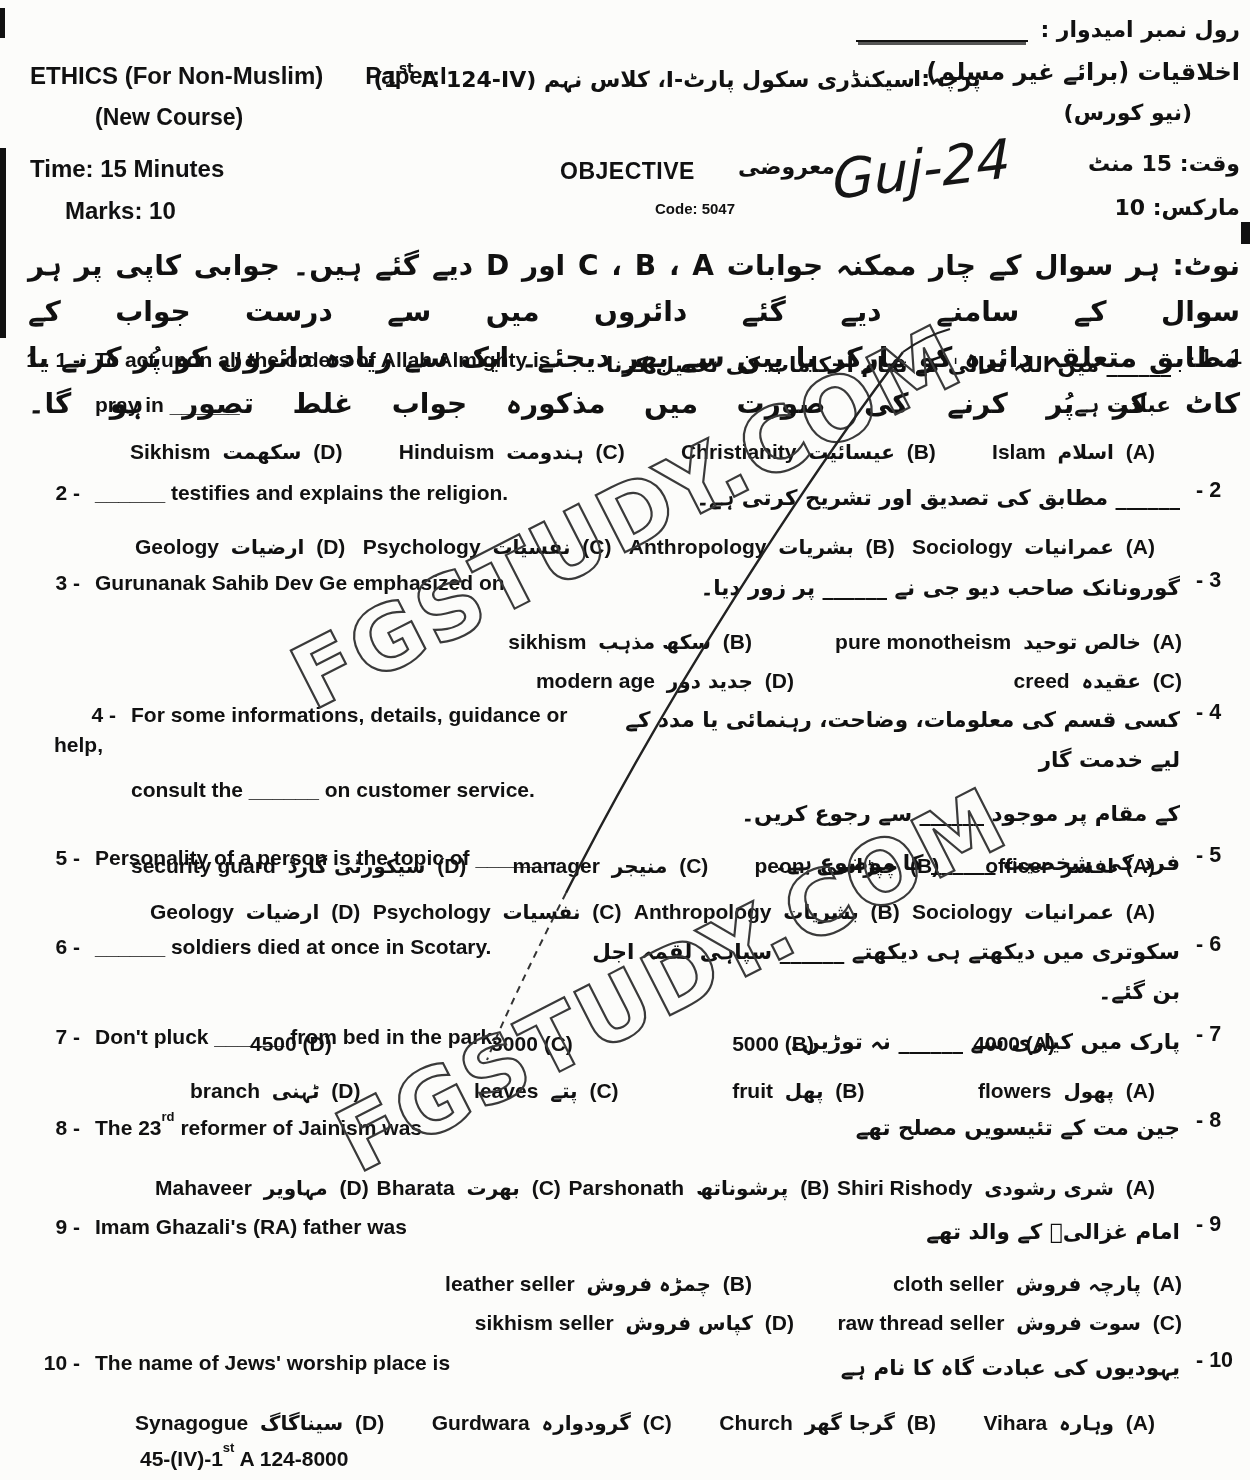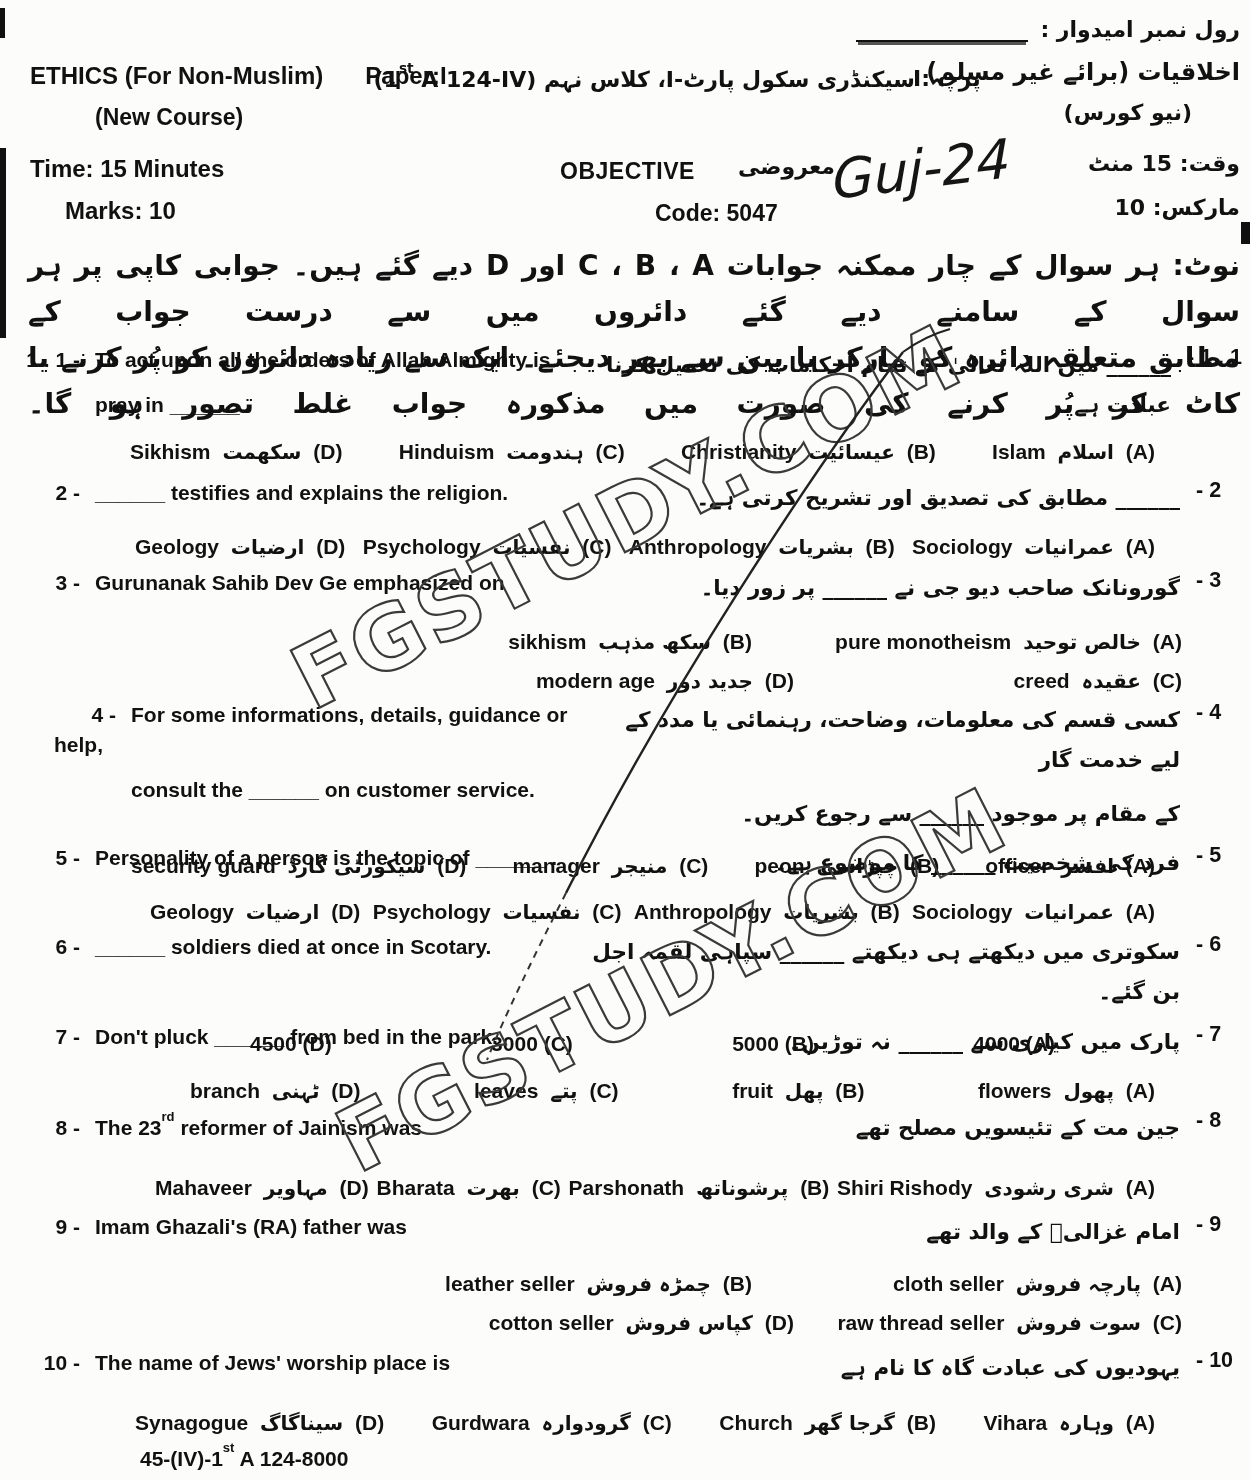--- a/index.html
+++ b/index.html
@@ -21,21 +21,21 @@
   #hdr-course-en{top:104px;left:95px;font-weight:700;font-size:23px;}
   #hdr-center-ur{top:66px;left:470px;width:445px;font-weight:700;font-size:22px;white-space:nowrap;text-align:center;}
   #hdr-paper-ur{top:66px;left:913px;font-weight:700;font-size:22px;}
   #hdr-title-ur{top:58px;right:10px;font-weight:700;font-size:24px;}
   #hdr-course-ur{top:100px;right:58px;font-weight:700;font-size:22px;}
   #time-en{top:155px;left:30px;font-weight:700;font-size:24px;}
   #objective-en{top:158px;left:560px;font-weight:700;font-size:23px;letter-spacing:.5px;}
   #objective-ur{top:154px;left:738px;font-weight:700;font-size:22px;}
   #time-ur{top:151px;right:10px;font-weight:700;font-size:22px;}
   #marks-en{top:197px;left:30px;font-weight:700;font-size:24px;margin-left:35px;}
-  #code-en{top:200px;left:655px;font-weight:700;font-size:23px;}
+  #code-en{top:200px;left:655px;font-weight:700;font-size:15px;}
   #marks-ur{top:195px;right:10px;font-weight:700;font-size:22px;}
   #hand{top:138px;left:832px;font:italic 400 54px "DejaVu Sans",sans-serif;transform:rotate(-7deg) skewX(-6deg);color:#151515;}
 
   
   #note{top:243px;left:28px;right:10px;font-weight:700;font-size:28px;}
   .note-line{line-height:46px;text-align:justify;text-align-last:justify;}
 
   
   .q{position:absolute;left:0;right:0;}
   .q1{top:345px;} .q2{top:478px;} .q3{top:568px;} .q4{top:700px;padding-left:36px;} .q5{top:843px;}
@@ -297,21 +297,21 @@
             <div class="uline">امام غزالیؒ کے والد تھے</div>
           </div>
       </div>
     </div>
     <div class="opts opts-grid">
         <div class="grow">
           <div class="gcell-l"><span class="opt"><span class="opt-en">leather seller</span> <span class="opt-ur ur" dir="rtl">چمڑہ فروش</span> <span class="opt-label">(B)</span></span></div>
           <div class="gcell-r"><span class="opt"><span class="opt-en">cloth seller</span> <span class="opt-ur ur" dir="rtl">پارچہ فروش</span> <span class="opt-label">(A)</span></span></div>
         </div>
         <div class="grow">
-          <div class="gcell-l"><span class="opt"><span class="opt-en">cotton seller</span> <span class="opt-ur ur" dir="rtl">کپاس فروش</span> <span class="opt-label">(D)</span></span></div>
+          <div class="gcell-l"><span class="opt"><span class="opt-en">sikhism seller</span> <span class="opt-ur ur" dir="rtl">کپاس فروش</span> <span class="opt-label">(D)</span></span></div>
           <div class="gcell-r"><span class="opt"><span class="opt-en">raw thread seller</span> <span class="opt-ur ur" dir="rtl">سوت فروش</span> <span class="opt-label">(C)</span></span></div>
         </div>
       </div>
   </div>
 
   <div class="q q10">
     <div class="q-head">
       <div class="q-en">
         <div class="line"><span class="q-no">10 -</span><span class="q-text">The name of Jews' worship place is</span></div>
       </div>

